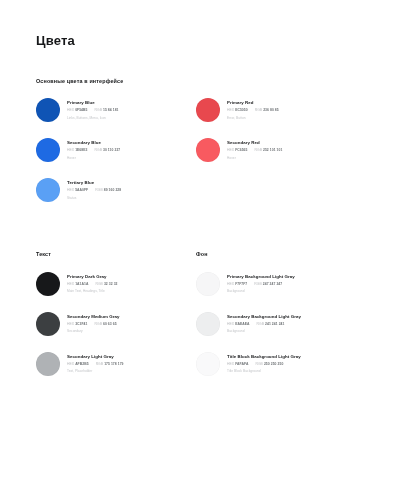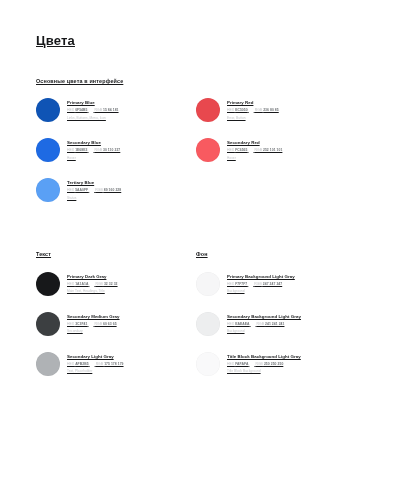--- a/index.html
+++ b/index.html
@@ -13,21 +13,20 @@
     font-family: "Liberation Sans", sans-serif;
     color: #17181a;
     overflow: hidden;
   }
   .page {
     position: relative;
     width: 400px;
     height: 500px;
     box-sizing: border-box;
     padding: 34px 32px 0 36px;
-    text-decoration: underline;
   }
   .page-title {
     font-size: 13px;
     font-weight: 700;
     letter-spacing: 0.2px;
     color: #17181a;
     margin: 0 0 32px 0;
     line-height: 1;
   }
   .section {

